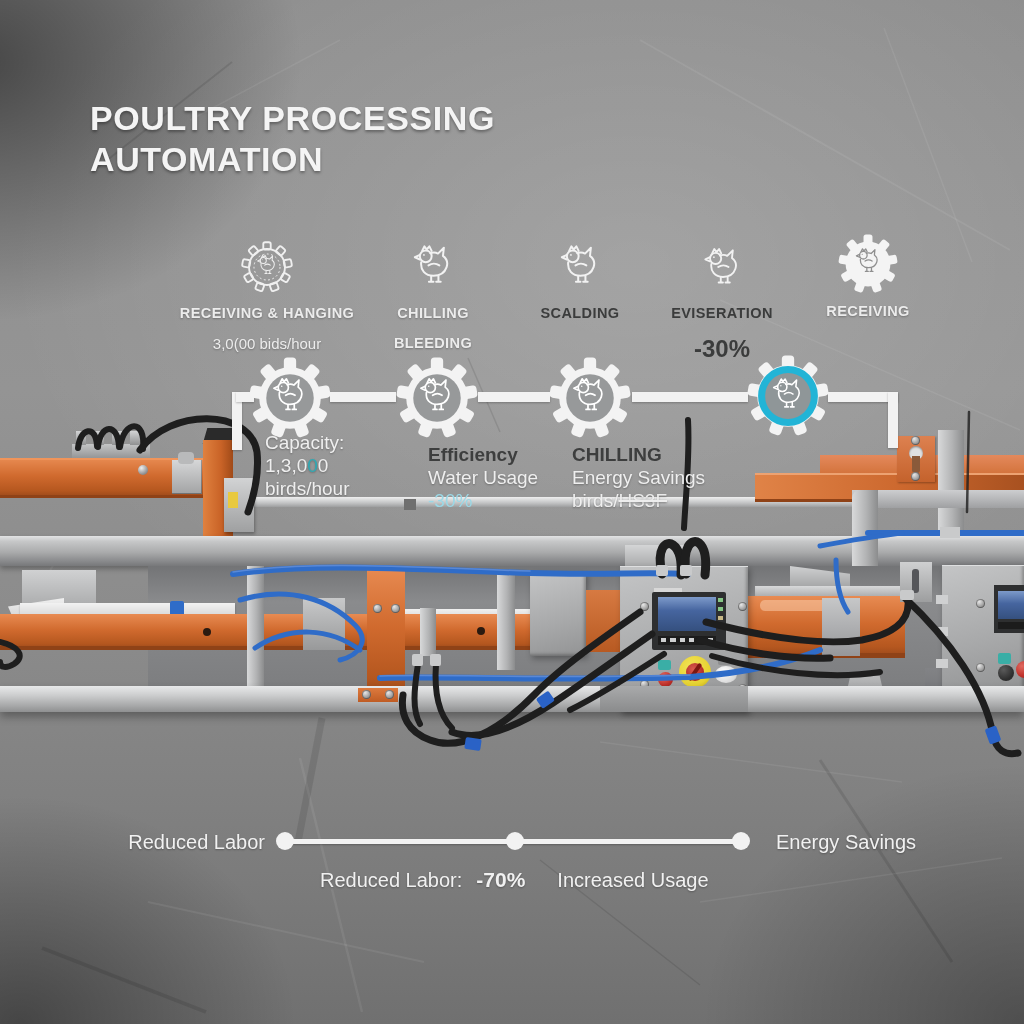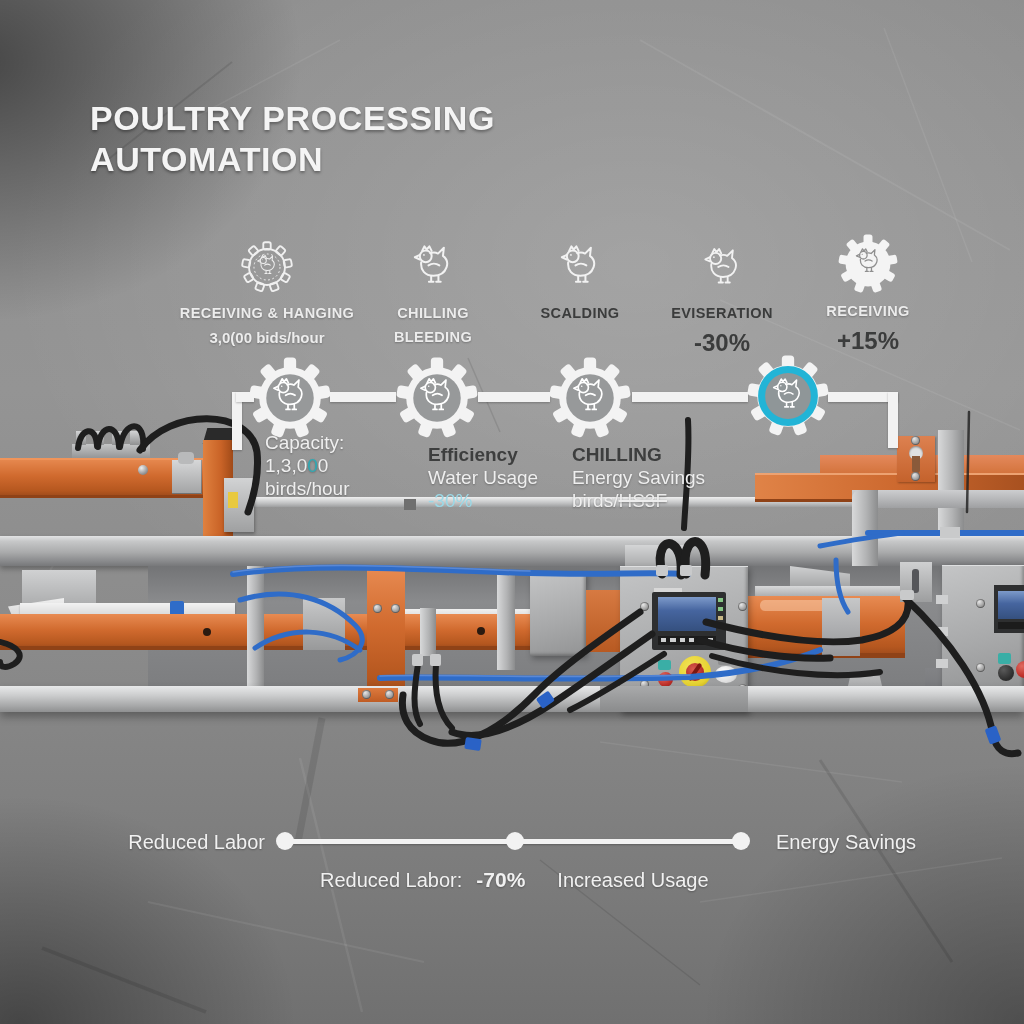--- a/index.html
+++ b/index.html
@@ -15,21 +15,21 @@
       linear-gradient(100deg,#777 0%,#8f8f8f 40%,#9a9a9a 65%,#858585 100%);
     background-color:#8a8a8a;
   }
   .abs{position:absolute;}
   
   .title{font-size:34px;font-weight:700;line-height:1.2;letter-spacing:.6px;color:#f4f4f4;
          text-shadow:0 2px 3px rgba(0,0,0,.35);}
   .stage{width:180px;text-align:center;}
   .stage .ic{height:64px;display:flex;align-items:flex-end;justify-content:center;margin-bottom:7px;}
   .stage .lbl{font-size:14.5px;font-weight:700;letter-spacing:.4px;line-height:1.15;}
-  .stage .val{margin-top:7px;font-weight:bold;}
+  .stage .val{margin-top:13px;}
   .white-t{color:#ececec;text-shadow:0 1px 2px rgba(0,0,0,.28);}
   .dark-t{color:#3b3c3c;}
   .val-big{font-size:24px;font-weight:700;color:#3b3c3c;}
   .val-sm{font-size:15px;font-weight:400;}
   .flowline{background:var(--line-white,#f2f2f2);box-shadow:0 1px 2px rgba(0,0,0,.25);}
   .fcol{width:170px;text-align:left;font-size:19px;line-height:22px;}
   .fcol div{margin-bottom:1px;}
   .cyan{color:var(--cyan-text,#9bd8e6);}
   .tealdig{color:var(--teal-digit,#2fa9b4);}
   .strike{text-decoration:line-through;text-decoration-thickness:1.5px;opacity:.95;}
@@ -348,21 +348,20 @@
         <svg width="64" height="64" viewBox="0 0 100 100">
           <g style="color:#f4f4f4">
             <use href="#sym-gear-solid"></use>
           </g>
           <g style="color:#8f8f8f">
             <use href="#sym-chicken" x="21" y="20" width="58" height="58"></use>
           </g>
         </svg>
       </div>
     <div class="lbl white-t">RECEIVING</div>
-    <div class="val val-big">+15%</div>
   </div>
 
   <div class="abs z5 flowline" style="left:232px;top:392px;width:10px;height:58px"></div>
   <div class="abs z5 flowline" style="left:236px;top:392px;width:18px;height:10px"></div>
   <div class="abs z5 flowline" style="left:330px;top:392px;width:66px;height:10px"></div>
   <div class="abs z5 flowline" style="left:478px;top:392px;width:72px;height:10px"></div>
   <div class="abs z5 flowline" style="left:632px;top:392px;width:116px;height:10px"></div>
   <div class="abs z5 flowline" style="left:828px;top:392px;width:70px;height:10px"></div>
   <div class="abs z5 flowline" style="left:888px;top:392px;width:10px;height:56px"></div>
 

